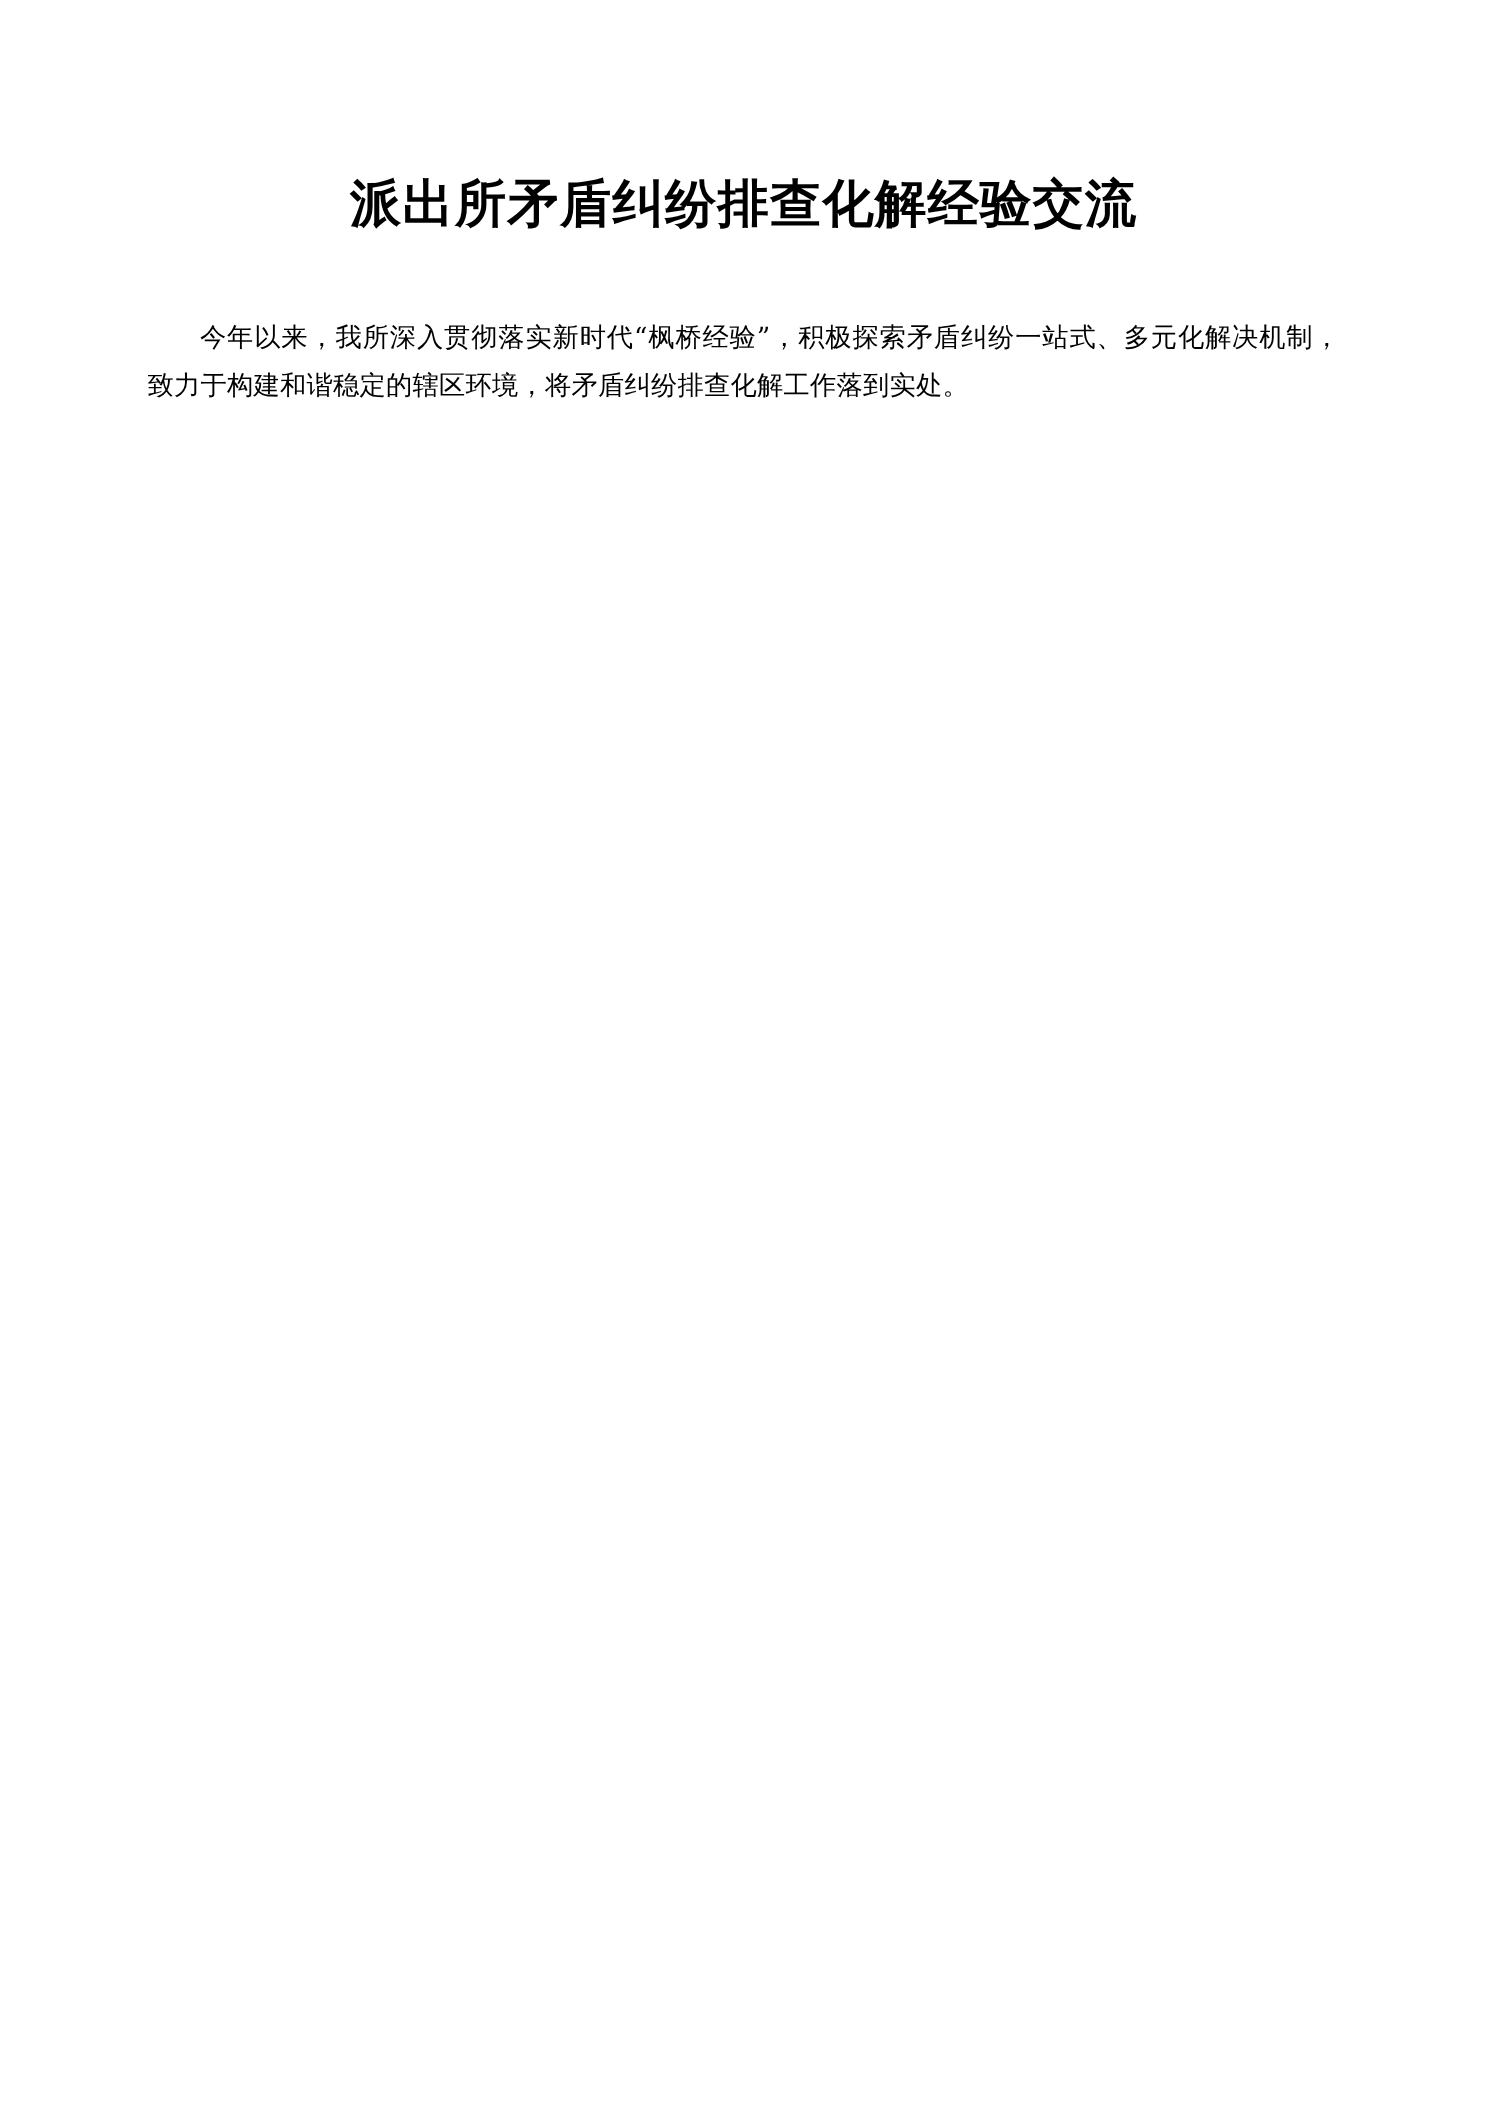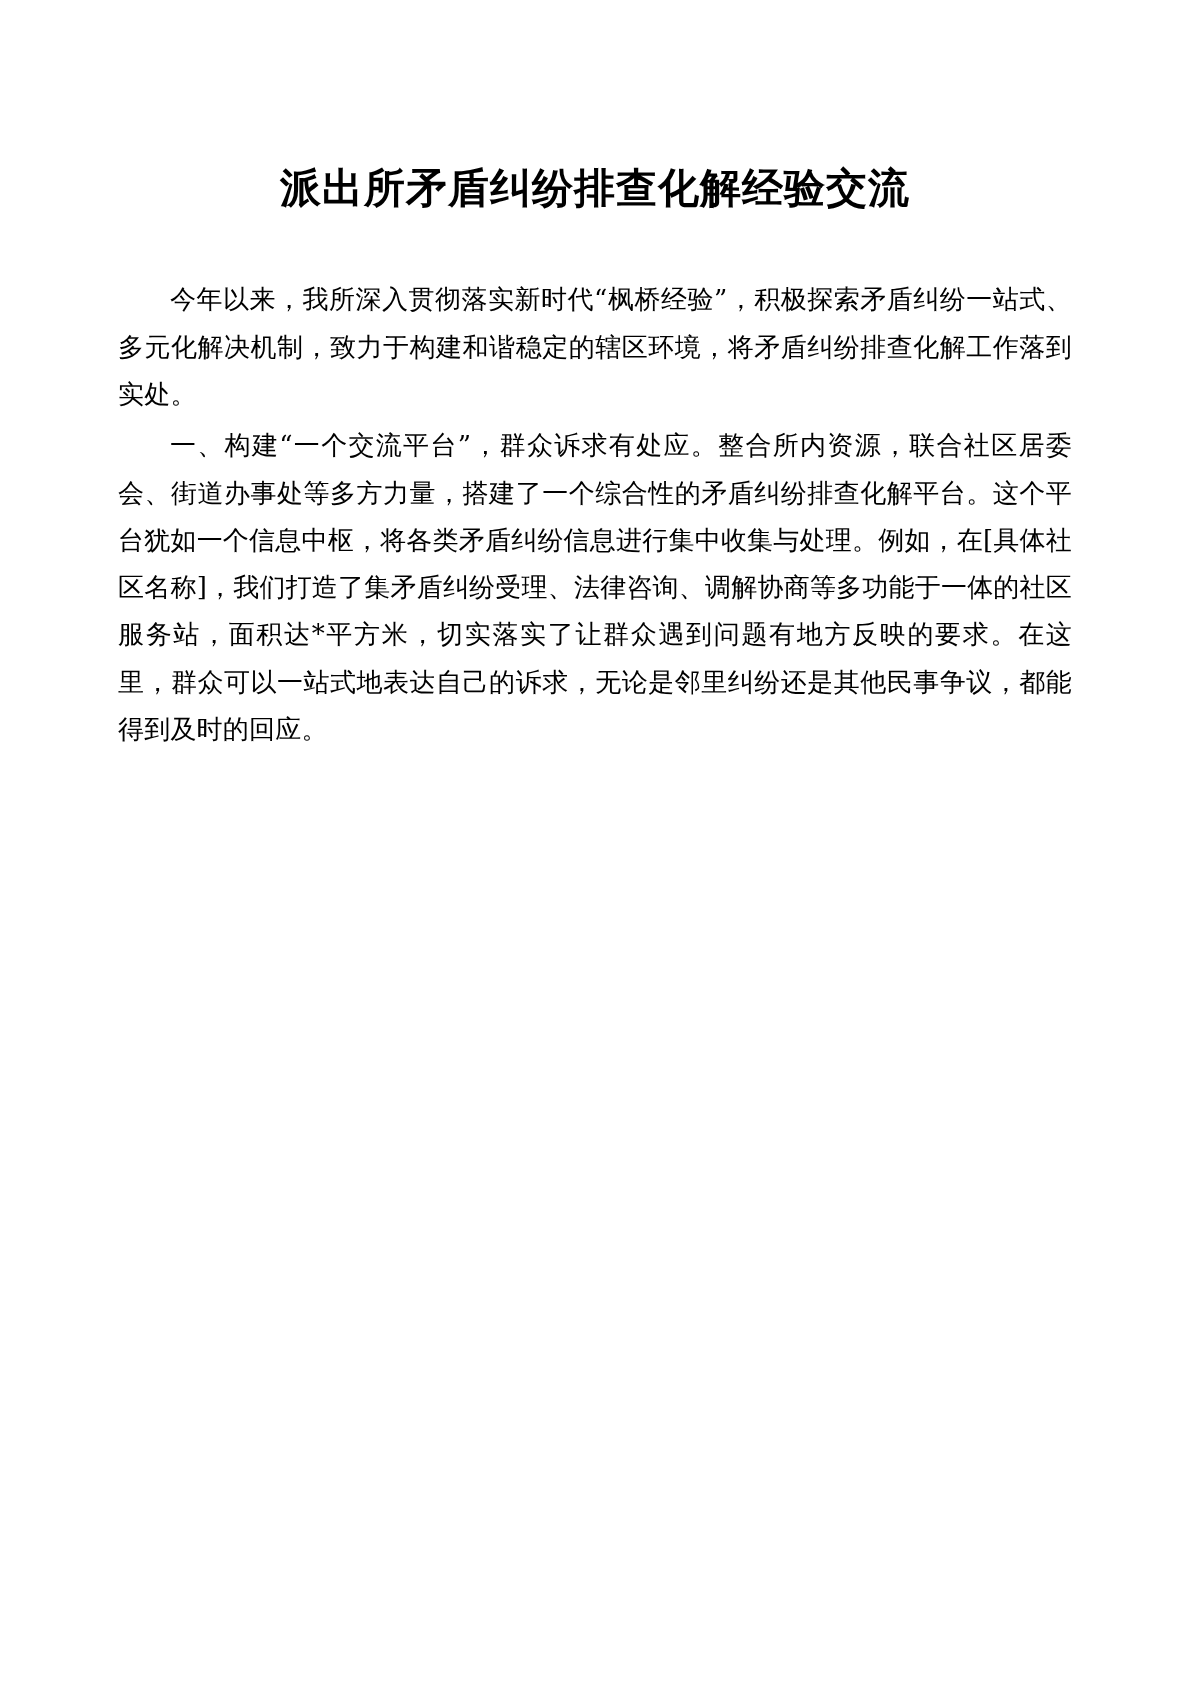--- a/index.html
+++ b/index.html
@@ -13,52 +13,50 @@
     font-family: "Liberation Serif", serif;
     color: #000000;
     overflow: hidden;
   }
   .page {
     width: 1190px;
     height: 1295px;
     box-sizing: border-box;
     padding: 110px 118px 80px 118px;
     position: relative;
-    margin-top: 25px;
   }
   .doc-title {
     font-family: "DejaVu Sans", sans-serif;
     font-weight: bold;
     font-size: 41px;
     line-height: 1.25;
     text-align: center;
     letter-spacing: 1px;
     margin: 28px 0 0 0;
     color: #000;
   }
   .body-block {
     margin-top: 62px;
   }
   .para {
     font-family: "DejaVu Serif", "Liberation Serif", serif;
-    font-size: 26px;
+    font-size: 21px;
     line-height: 1.82;
     text-align: justify;
     text-justify: inter-ideograph;
     text-indent: 2em;
     margin: 0 0 4px 0;
     letter-spacing: 0.2px;
     color: #000;
   }
 </style>
 </head>
 <body>
 
 <div class="page">
 
   <h1 class="doc-title">派出所矛盾纠纷排查化解经验交流</h1>
 
   <div class="body-block">
     <p class="para">今年以来，我所深入贯彻落实新时代“枫桥经验”，积极探索矛盾纠纷一站式、多元化解决机制，致力于构建和谐稳定的辖区环境，将矛盾纠纷排查化解工作落到实处。</p>
-    <p class="para">一、构建“一个交流平台”，群众诉求有处应。整合所内资源，联合社区居委会、街道办事处等多方力量，搭建了一个综合性的矛盾纠纷排查化解平台。这个平台犹如一个信息中枢，将各类矛盾纠纷信息进行集中收集与处理。例如，在[具体社区名称]，我们打造了集矛盾纠纷受理、法律咨询、调解协商等多功能于一体的社区服务站，面积达*平方米，切实落实了让群众遇到问题有地方反映的要求。在这里，群众可以一站式地表达自己的诉求，无论是邻里纠纷还是其他民事争议，都能得到及时的回应。</p>
   </div>
 
 </div>
 
 </body></html>

